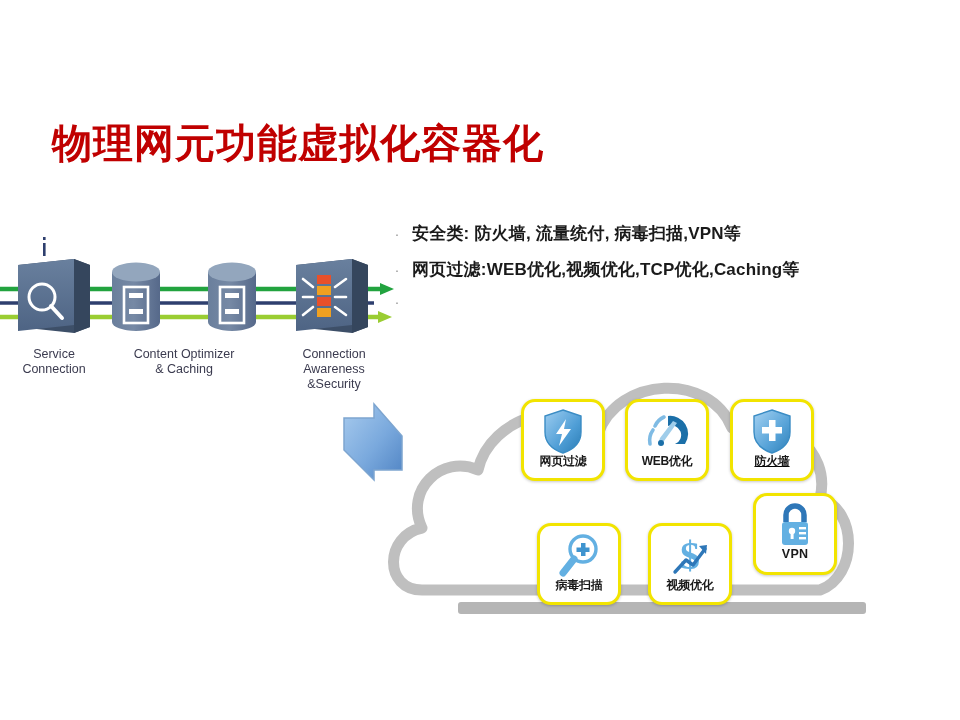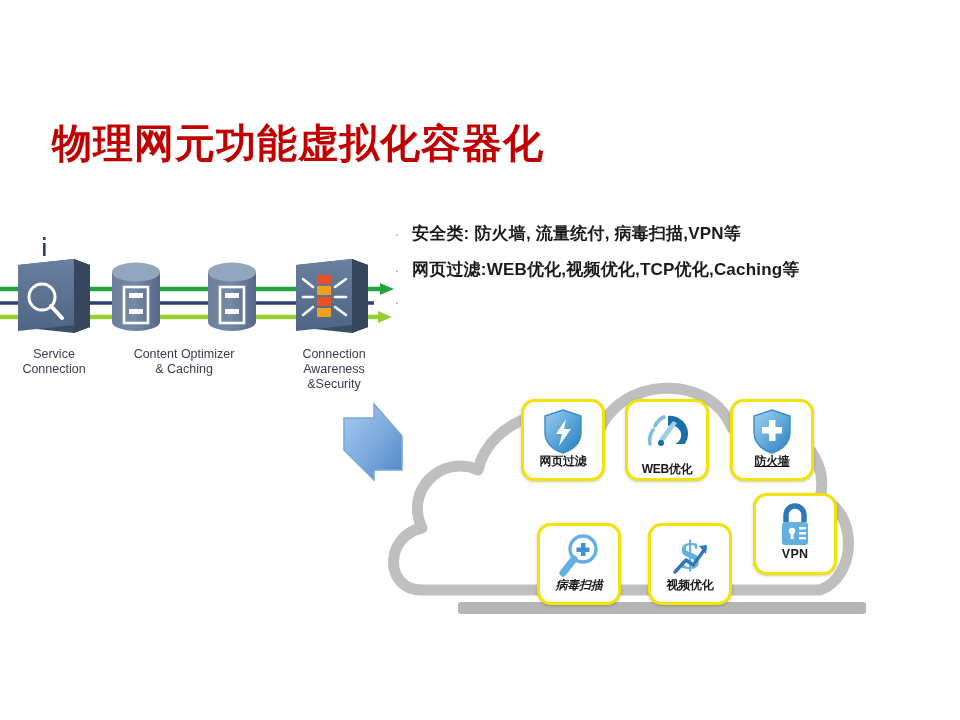--- a/index.html
+++ b/index.html
@@ -156,23 +156,23 @@
     white-space: nowrap;
     letter-spacing: -0.3px;
   }
   .tile-label.latin {
     font-size: 12.5px;
     letter-spacing: 0.2px;
   }
 
   
   .t0 { left: 521px; top: 399px; }
-  .t1 { left: 625px; top: 399px; gap: 8px; }
+  .t1 { left: 625px; top: 399px; }
   .t2 { left: 730px; top: 399px; text-decoration: underline; }
-  .t3 { left: 537px; top: 523px; font-style: italic; }
+  .t3 { left: 537px; top: 523px; }
   .t4 { left: 648px; top: 523px; }
   .t5 { left: 753px; top: 493px; }
 </style>
 </head>
 <body>
 
 <div class="slide">
 
   <div class="title">物理网元功能虚拟化容器化</div>
 

